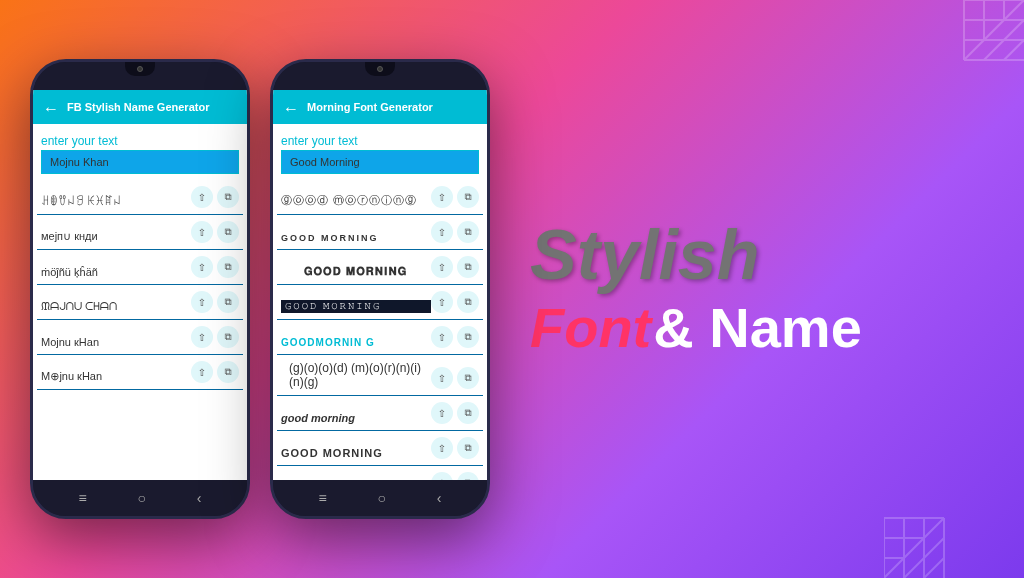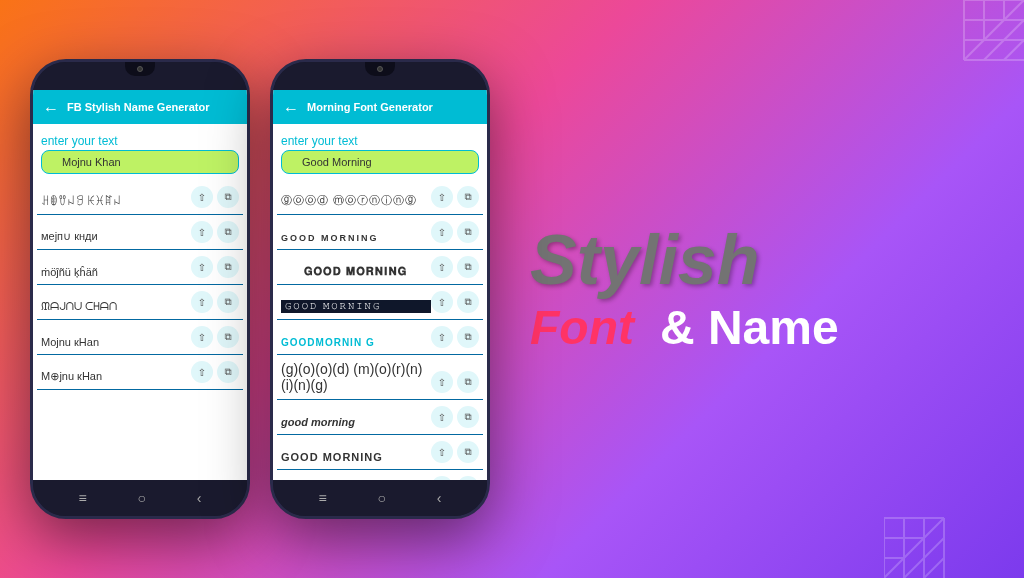--- a/index.html
+++ b/index.html
@@ -112,26 +112,26 @@
     }
 
     .input-label {
       font-size: 12px;
       color: #00bcd4;
       margin-bottom: 2px;
     }
 
     .text-input {
       border: 1.5px solid #00bcd4;
-      border-radius: 8px;
-      padding: 5px 20px;
+      border-radius: 0;
+      padding: 5px 8px;
       font-size: 11px;
       color: #333;
       width: 100%;
-      background: #bef264;
+      background: #0ea5e9;
     }
 
     
     .font-list {
       flex: 1;
       overflow: hidden;
       padding: 0 4px;
     }
 
     .font-item {
@@ -196,22 +196,22 @@
       font-weight: 900;
       color: #737373;
       font-style: italic;
       line-height: 1.1;
       text-shadow: 2px 2px 4px rgba(0,0,0,0.3);
     }
 
     .promo-font-name {
       display: flex;
       align-items: center;
-      gap: 26px;
-      font-size: 48px;
+      gap: 2px;
+      font-size: 56px;
       font-weight: 900;
       line-height: 1.2;
       text-align: center;
     }
 
     .promo-font {
       color: #ff3366;
       font-style: italic;
       font-weight: 900;
     }
@@ -388,21 +388,21 @@
           </div>
         </div>
         <div class="font-item">
           <span class="font-text font-bubble" style="color:#00bcd4;font-weight:bold;font-size:10px;">GOODMORNIN G</span>
           <div class="font-actions">
             <div class="icon-btn">⇧</div>
             <div class="icon-btn">⧉</div>
           </div>
         </div>
         <div class="font-item">
-          <span class="font-text" style="font-size:14px;">(g)(o)(o)(d) (m)(o)(r)(n)(i)(n)(g)</span>
+          <span class="font-text" style="font-size:12px;margin-left:8px;">(g)(o)(o)(d) (m)(o)(r)(n)(i)(n)(g)</span>
           <div class="font-actions">
             <div class="icon-btn">⇧</div>
             <div class="icon-btn">⧉</div>
           </div>
         </div>
         <div class="font-item">
           <span class="font-text" style="font-style:italic;font-weight:bold;">good morning</span>
           <div class="font-actions">
             <div class="icon-btn">⇧</div>
             <div class="icon-btn">⧉</div>

